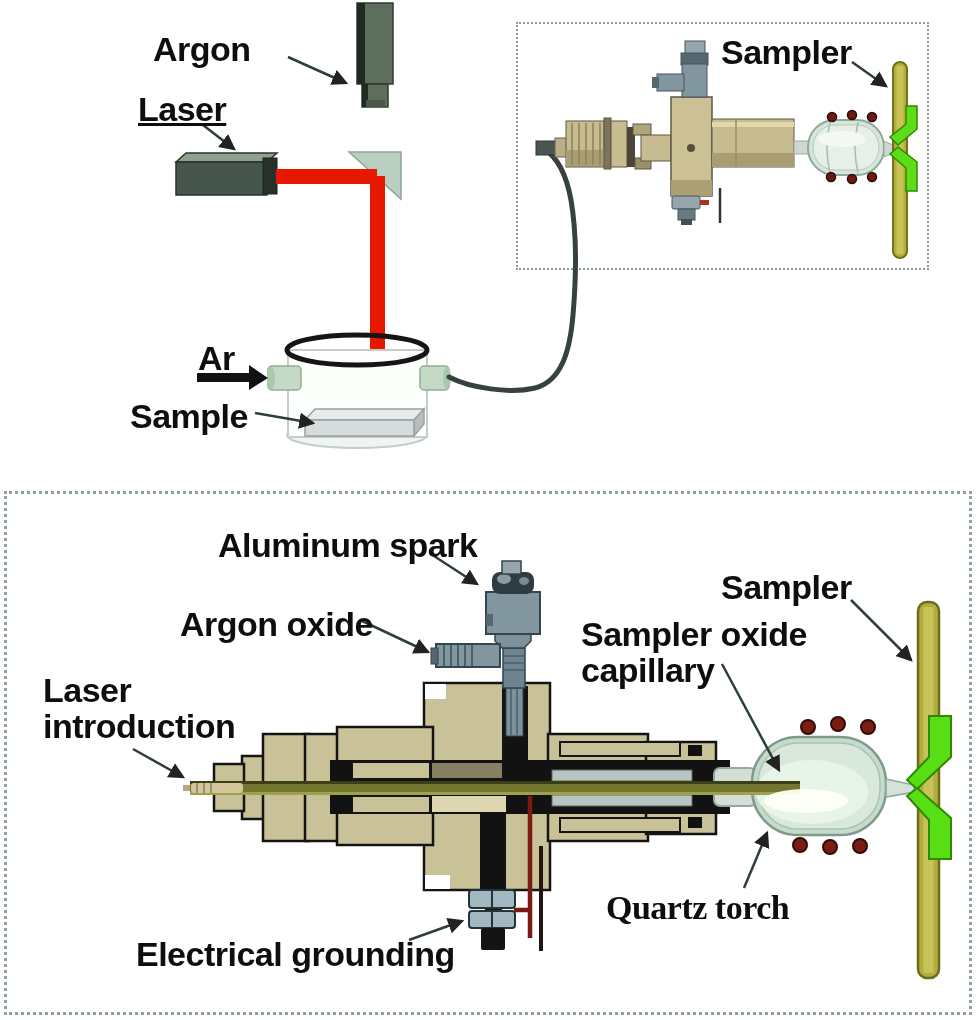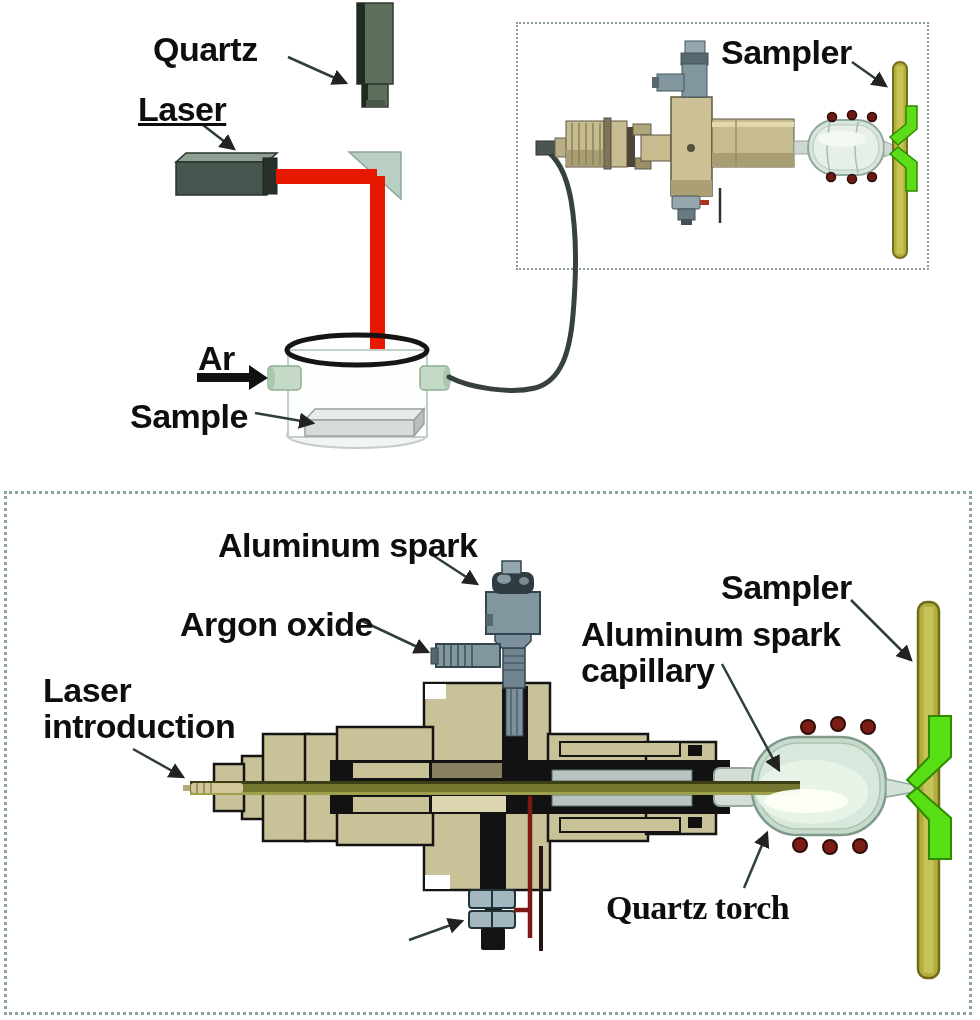--- a/index.html
+++ b/index.html
@@ -228,26 +228,27 @@
         <line x1="360" y1="620" x2="428" y2="652" marker-end="url(#ah)"></line>
         <line x1="133" y1="749" x2="183" y2="777" marker-end="url(#ah)"></line>
         <line x1="722" y1="664" x2="779" y2="770" marker-end="url(#ah)"></line>
         <line x1="851" y1="600" x2="911" y2="660" marker-end="url(#ah)"></line>
         <line x1="744" y1="888" x2="767" y2="833" marker-end="url(#ah)"></line>
         <line x1="409" y1="940" x2="462" y2="921" marker-end="url(#ah)"></line>
       </g>
     </g>
   </svg>
 
-  <div class="lbl" style="left:153px;top:31px;">Quartz</div>
+  <div class="lbl" style="left:153px;top:31px;">Argon</div>
   <div class="lbl" style="left:138px;top:91px;text-decoration:underline;">Laser</div>
   <div class="lbl" style="left:198px;top:340px;">Ar</div>
   <div class="lbl" style="left:130px;top:398px;">Sample</div>
   <div class="lbl" style="left:721px;top:34px;">Sampler</div>
 
   <div class="lbl" style="left:218px;top:527px;">Aluminum spark</div>
   <div class="lbl" style="left:180px;top:606px;">Argon oxide</div>
   <div class="lbl" style="left:43px;top:672px;width:210px;">Laser introduction</div>
-  <div class="lbl" style="left:581px;top:616px;width:270px;">Aluminum spark capillary</div>
+  <div class="lbl" style="left:581px;top:616px;width:270px;">Sampler oxide capillary</div>
   <div class="lbl" style="left:721px;top:569px;">Sampler</div>
   <div class="lbl" style="left:606px;top:890px;font-family:Liberation Serif, serif;">Quartz torch</div>
+  <div class="lbl" style="left:136px;top:936px;">Electrical grounding</div>
 
 </div>
 
 </body></html>

